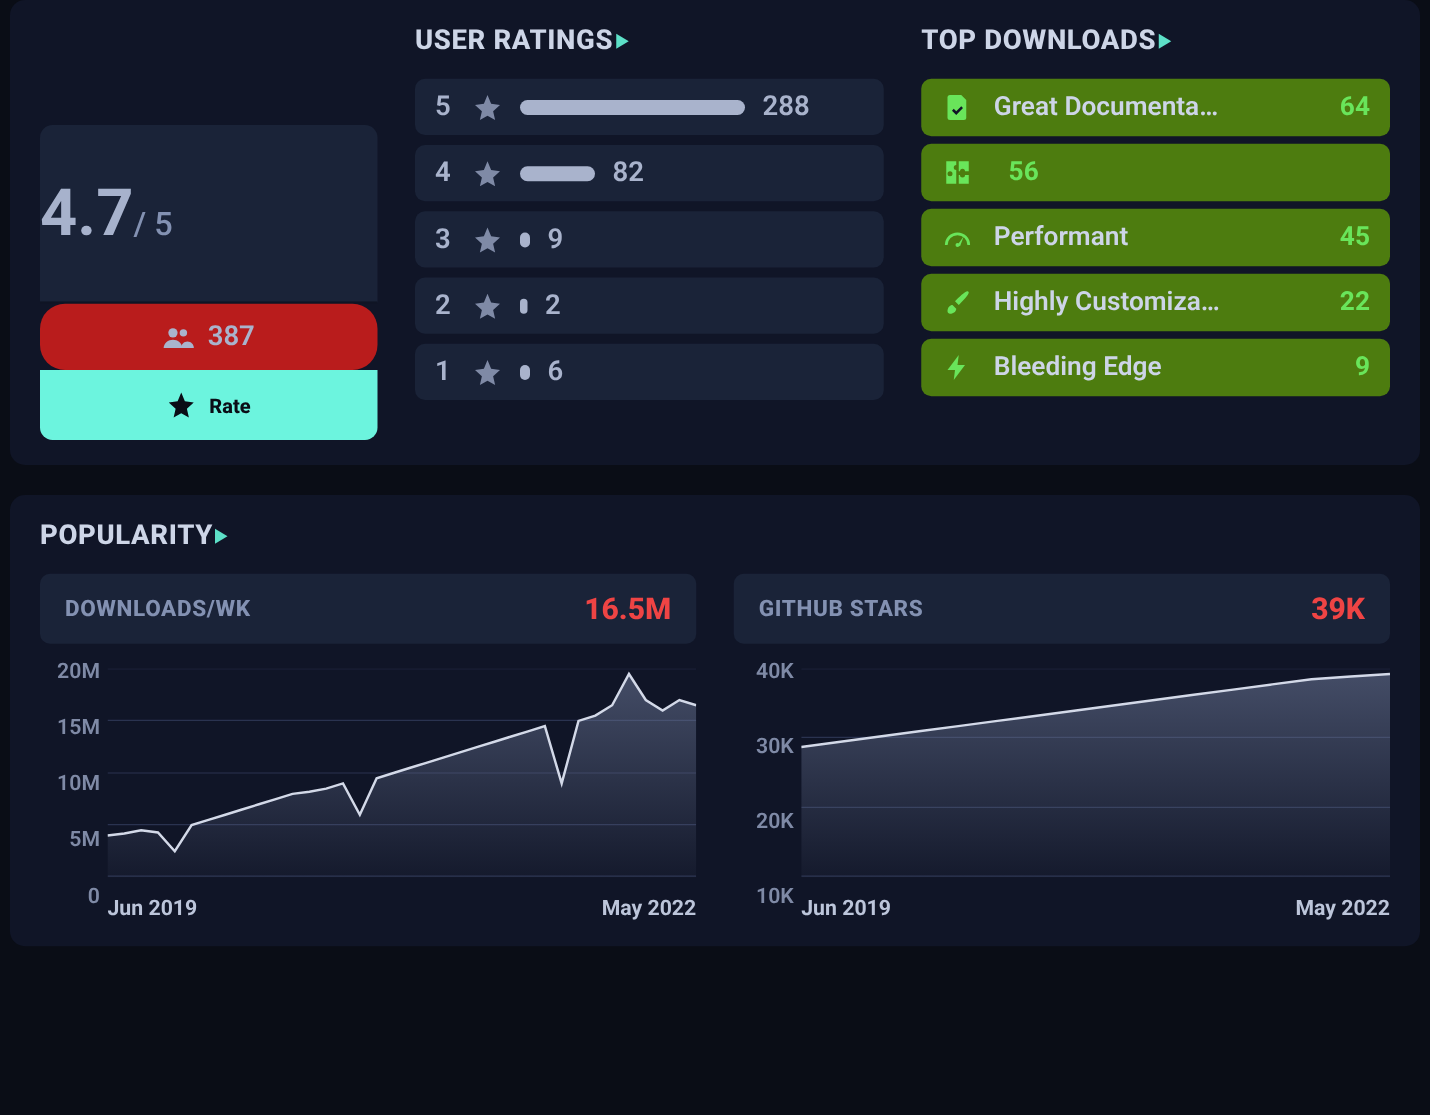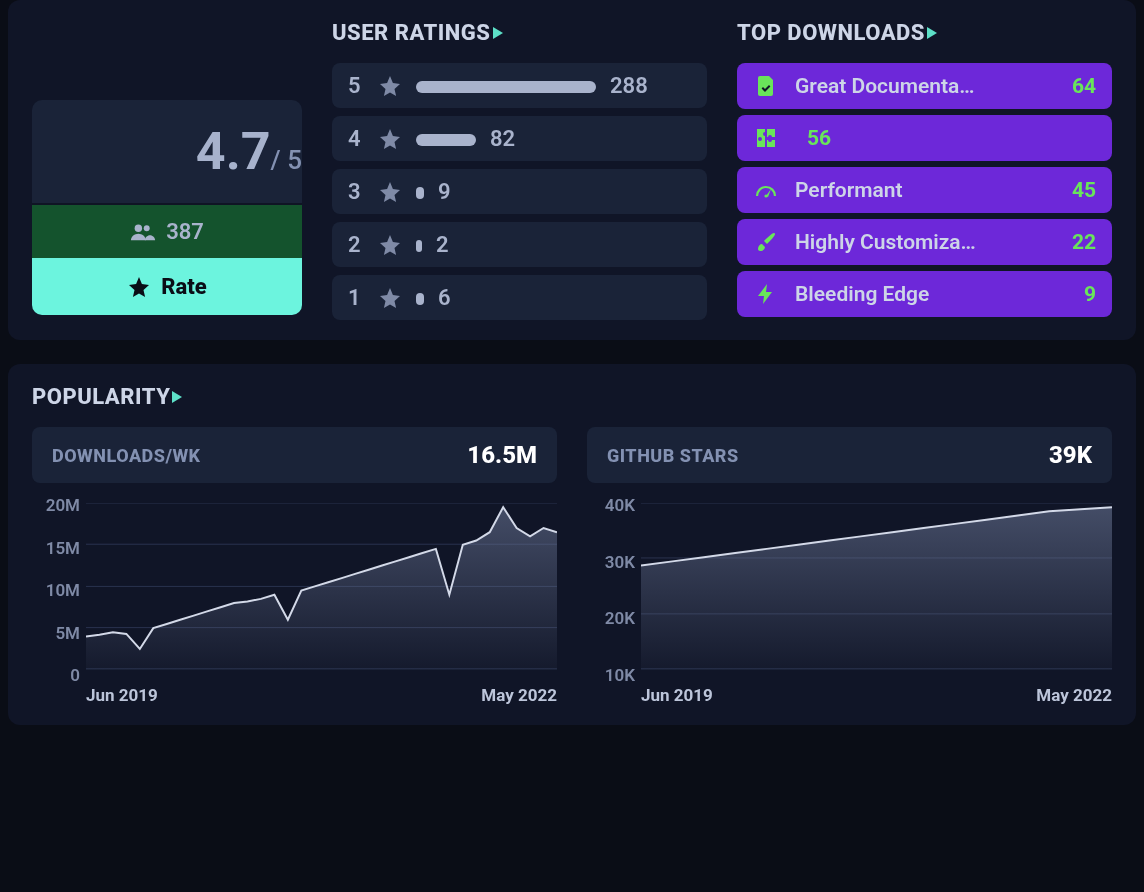--- a/index.html
+++ b/index.html
@@ -36,50 +36,51 @@
     border-left: 10px solid #5de0c8;
     border-top: 6px solid transparent;
     border-bottom: 6px solid transparent;
     display: inline-block;
   }
   
   .rating-block { margin-top: 80px; }
   .rating-score-card {
     background: #1a2338;
     border-radius: 10px 10px 0 0;
-    text-align: right;
-    padding: 21px 0;
+    text-align: left;
+    padding: 40px 0;
     border-bottom: 2px solid #0f1424;
   }
   .rating-big {
     font-size: 52px;
     font-weight: 700;
     color: #a7b2cc;
   }
   .rating-denom {
     font-size: 26px;
     color: #8391b2;
     font-weight: 500;
   }
   .rating-count-card {
-    background: #14532d;
+    background: #b91c1c;
     text-align: center;
     padding: 14px 0;
     font-size: 22px;
     font-weight: 600;
     color: #a9b3cc;
     display: flex;
     align-items: center;
     justify-content: center;
     gap: 10px;
+    border-radius: 20px;
   }
   .rate-button {
     background: #6cf4de;
     color: #0a0d16;
-    font-size: 22px;
+    font-size: 16px;
     font-weight: 800;
     text-align: center;
     padding: 16px 0;
     border-radius: 0 0 10px 10px;
     cursor: pointer;
     display: flex;
     align-items: center;
     justify-content: center;
     gap: 10px;
   }
@@ -100,21 +101,21 @@
   .dist-bar-track { flex: 0 0 auto; }
   .dist-bar {
     height: 12px;
     background: #a9b3cc;
     border-radius: 6px;
   }
   .dist-count { }
   
   .feedback-list { display: flex; flex-direction: column; gap: 6px; }
   .feedback-row {
-    background: #6d28d9;
+    background: #4d7c0f;
     border-radius: 8px;
     padding: 10px 16px;
     display: flex;
     align-items: center;
     gap: 16px;
     font-size: 21px;
     font-weight: 600;
     color: #cdd5e7;
   }
   .feedback-icon {
@@ -154,26 +155,26 @@
   }
   .metric-name {
     font-size: 18px;
     font-weight: 800;
     color: #8391b2;
     letter-spacing: 0.5px;
   }
   .metric-value {
     font-size: 24px;
     font-weight: 800;
-    color: #ffffff;
+    color: #ef4444;
   }
   .chart-wrap { position: relative; height: 210px; }
   .y-labels {
     position: absolute;
-    left: 0; top: 0; bottom: 20px;
+    left: 0; top: 0; bottom: 10px;
     width: 48px;
     display: flex;
     flex-direction: column;
     justify-content: space-between;
     text-align: right;
     font-size: 17px;
     color: #7f8aa6;
     font-weight: 600;
   }
   .chart-svg {

